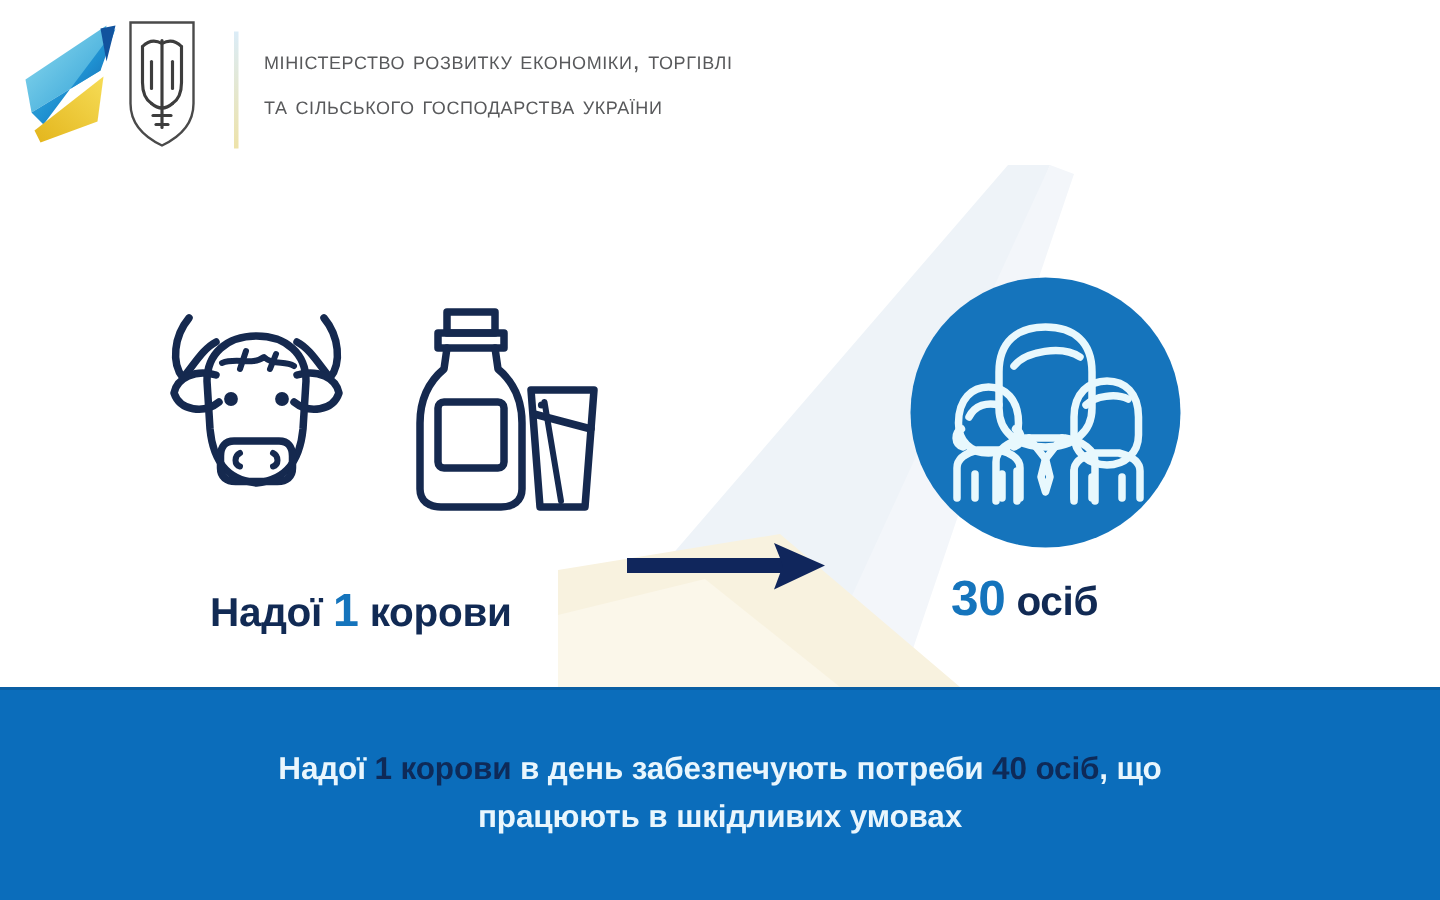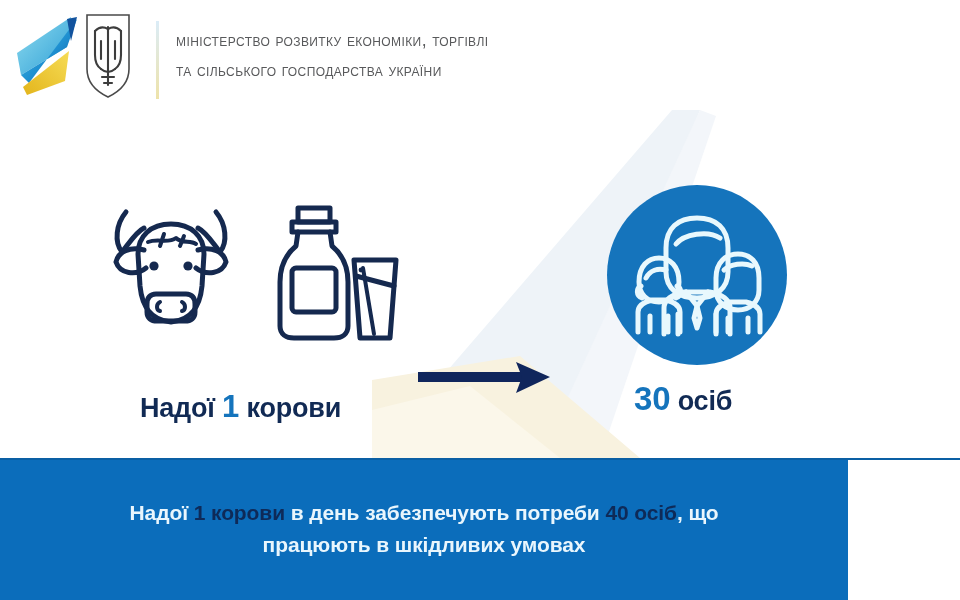--- a/index.html
+++ b/index.html
@@ -103,21 +103,21 @@
   }
   .cap .num { color: #1574bc; font-size: 31px; }
   .cap-left  { left: 140px; top: 363px; margin-top: 26px; }
   .cap-right { left: 634px; top: 380px; }
   .cap-right .num { font-size: 33px; }
 
   
   .banner {
     position: absolute;
     left: 0; top: 458px;
-    width: 848px;
+    width: 960px;
     height: 142px;
     background: #0b6dbb;
     z-index: 4;
     display: flex;
     align-items: center;
     justify-content: center;
   }
   .banner-top-rule {
     position: absolute;
     left: 0; top: 0;

